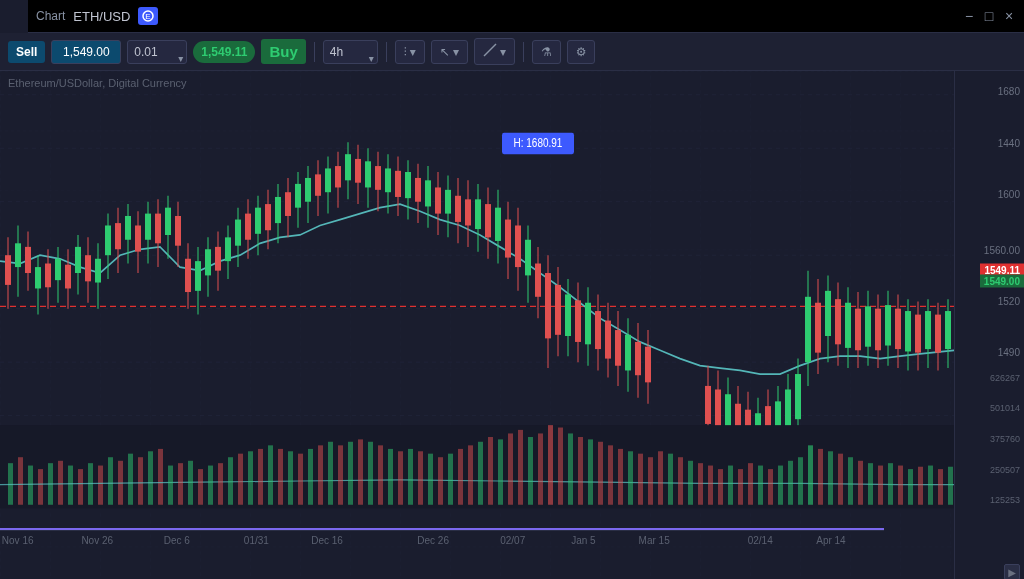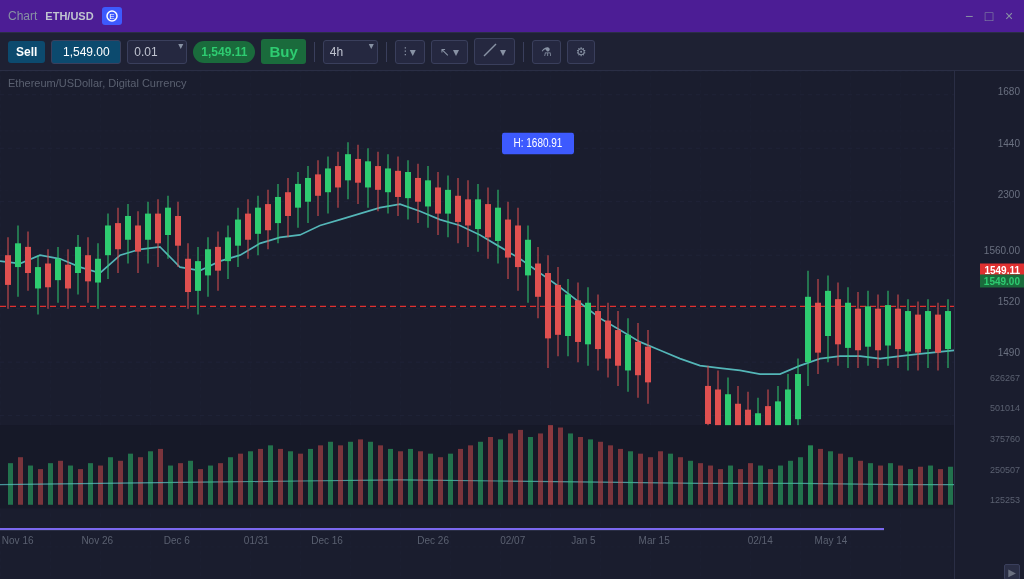--- a/index.html
+++ b/index.html
@@ -7,37 +7,38 @@
       background: #1a1d2e;
       color: #c0c4d0;
       font-family: -apple-system, BlinkMacSystemFont, 'Segoe UI', sans-serif;
       font-size: 12px;
       width: 1024px;
       height: 579px;
       overflow: hidden;
     }
     
     #title-bar {
-      background: #4c1d95;
+      background: #000000;
       height: 30px;
       display: flex;
       align-items: center;
       padding: 16px 8px;
       border-bottom: 1px solid #2a2e45;
       gap: 8px;
+      margin-left: 28px;
     }
     #title-chart-label {
       color: #8892a4;
       font-size: 12px;
       font-weight: 500;
     }
     #title-symbol {
       color: #c0c4d0;
-      font-size: 11px;
-      font-weight: 700;
+      font-size: 13px;
+      font-weight: 400;
     }
     #title-icon {
       width: 20px;
       height: 18px;
       background: #3d5afe;
       border-radius: 3px;
       display: flex;
       align-items: center;
       justify-content: center;
       font-size: 9px;
@@ -249,21 +250,21 @@
       height: 2px;
       background: #7b68ee;
     }
     select {
       appearance: none;
       -webkit-appearance: none;
     }
     .dropdown-wrapper {
       position: relative;
       display: inline-flex;
-      align-items: flex-start;
+      align-items: flex-end;
     }
     .dropdown-wrapper::after {
       content: '▾';
       position: absolute;
       right: 4px;
       color: #8892a4;
       font-size: 10px;
       pointer-events: none;
     }
     .dropdown-wrapper select {
@@ -705,29 +706,29 @@
       <span class="time-label" style="left:2%">Nov 16</span>
       <span class="time-label" style="left:11%">Nov 26</span>
       <span class="time-label" style="left:20%">Dec 6</span>
       <span class="time-label" style="left:29%">01/31</span>
       <span class="time-label" style="left:37%">Dec 16</span>
       <span class="time-label" style="left:49%">Dec 26</span>
       <span class="time-label" style="left:58%">02/07</span>
       <span class="time-label" style="left:66%">Jan 5</span>
       <span class="time-label" style="left:74%">Mar 15</span>
       <span class="time-label" style="left:86%">02/14</span>
-      <span class="time-label" style="left:94%">May 14</span>
+      <span class="time-label" style="left:94%">Apr 14</span>
     </div>
   </div>
 
   <div id="price-axis">
 
     <span class="price-label" style="top: 4%">1680</span>
     <span class="price-label" style="top: 14%">1440</span>
-    <span class="price-label" style="top: 24%">2300</span>
+    <span class="price-label" style="top: 24%">1600</span>
     <span class="price-label" style="top: 35%">1560.00</span>
 
     <span class="price-label-sell" style="top: 39%">1549.11</span>
 
     <span class="price-label-buy" style="top: 41%">1549.00</span>
     <span class="price-label" style="top: 45%">1520</span>
     <span class="price-label" style="top: 55%">1490</span>
 
     <span class="vol-price-label" style="top: 60%">626267</span>
     <span class="vol-price-label" style="top: 66%">501014</span>

